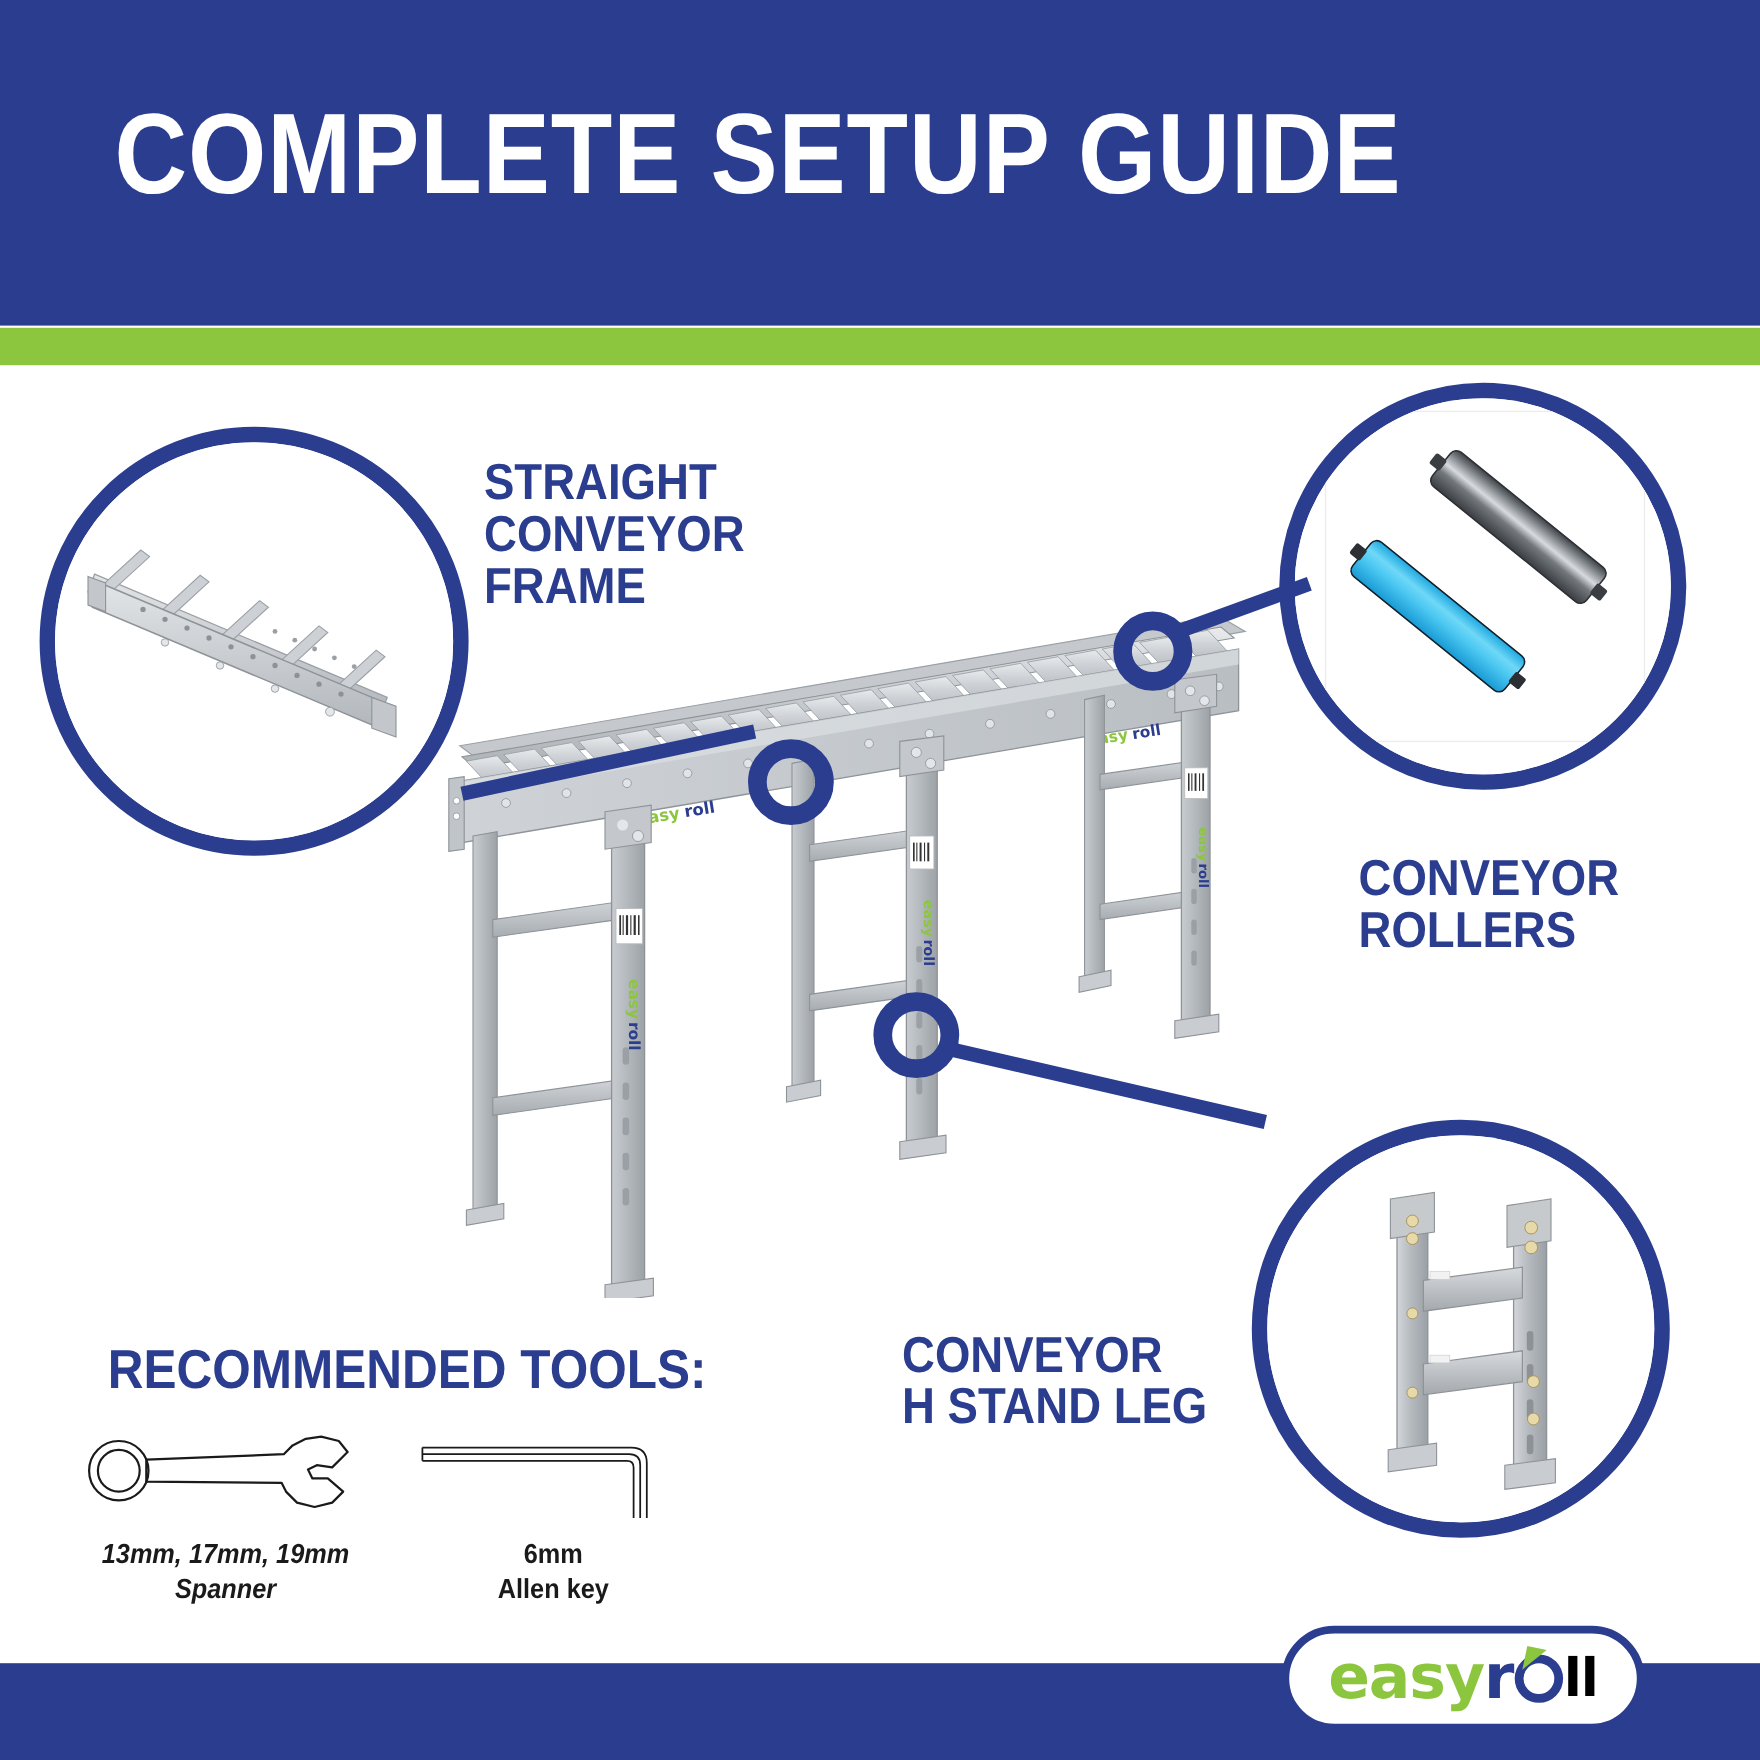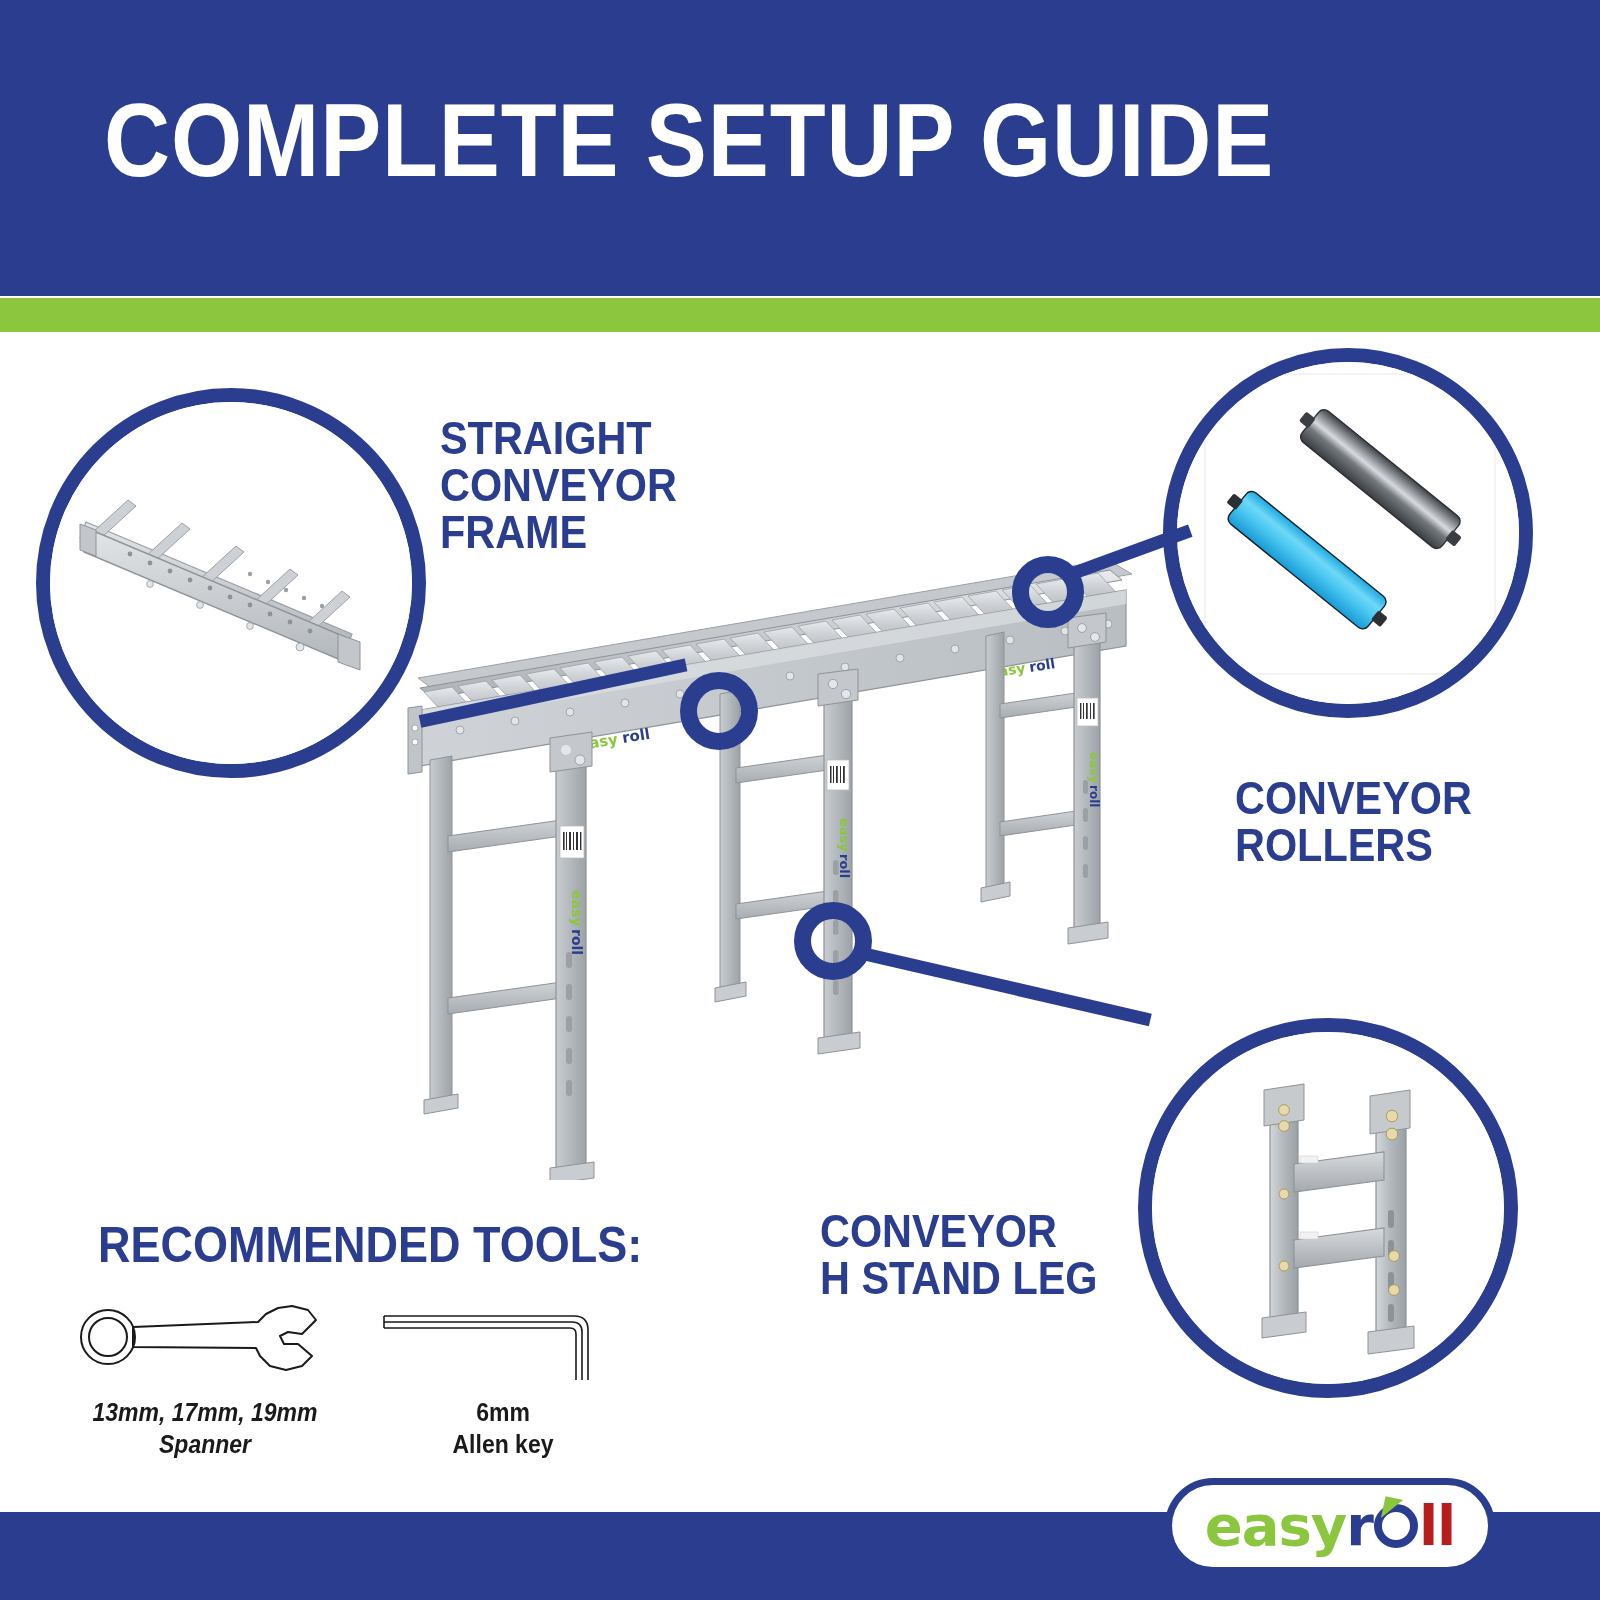--- a/index.html
+++ b/index.html
@@ -61,21 +61,21 @@
     content:"";position:absolute;left:0;top:0;width:44px;height:44px;
     border:8px solid #2b3d8f;border-radius:50%;box-sizing:border-box;
   }
   .logo-arrow{
     position:absolute;left:9px;top:-6px;width:0;height:0;
     border-left:18px solid #8cc63f;
     border-bottom:22px solid transparent;
     transform:rotate(12deg);
   }
   .logo-ll{
-    font-size:56px;font-weight:bold;color:#b91c1c;
+    font-size:48px;font-weight:bold;color:#000000;
     font-family:"DejaVu Sans",sans-serif;line-height:56px;letter-spacing:-1px;
   }
 
   
   .callout-label{
     position:absolute;
     color:#2b3d8f;font-weight:bold;
     font-family:"Liberation Sans Narrow","Liberation Sans",sans-serif;
     transform-origin:left top;
     line-height:1.02;

